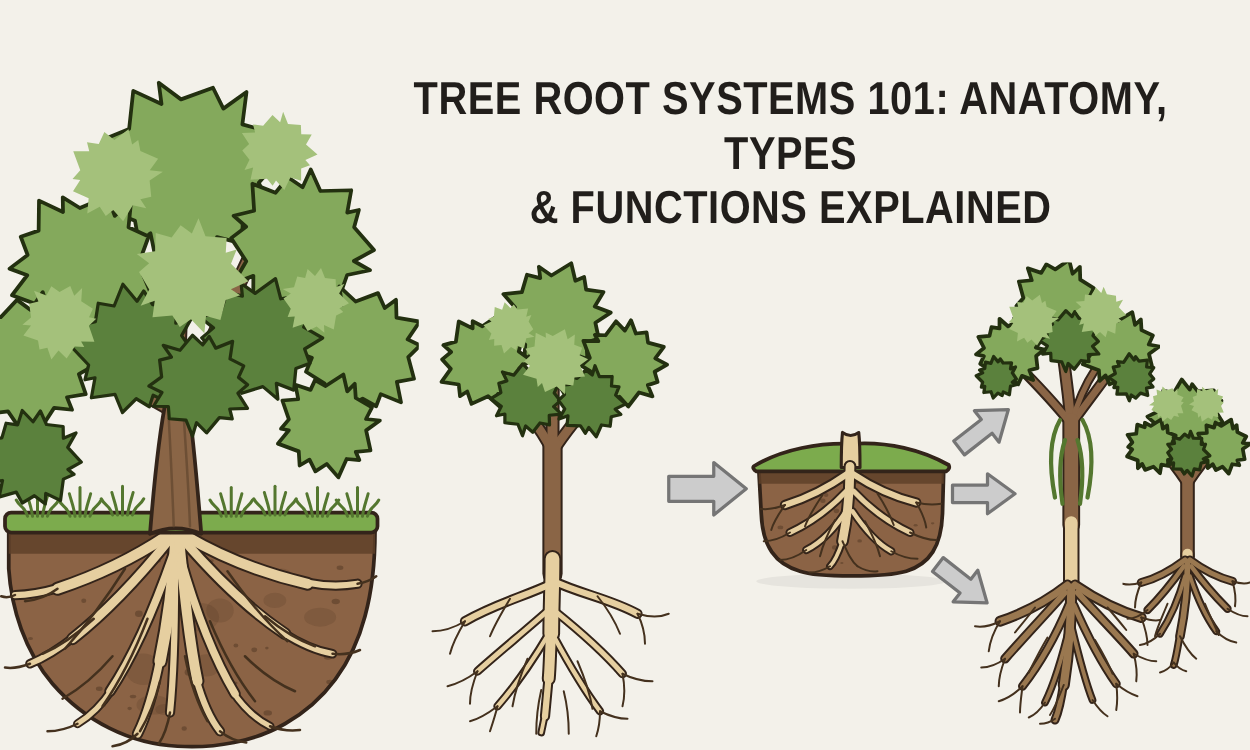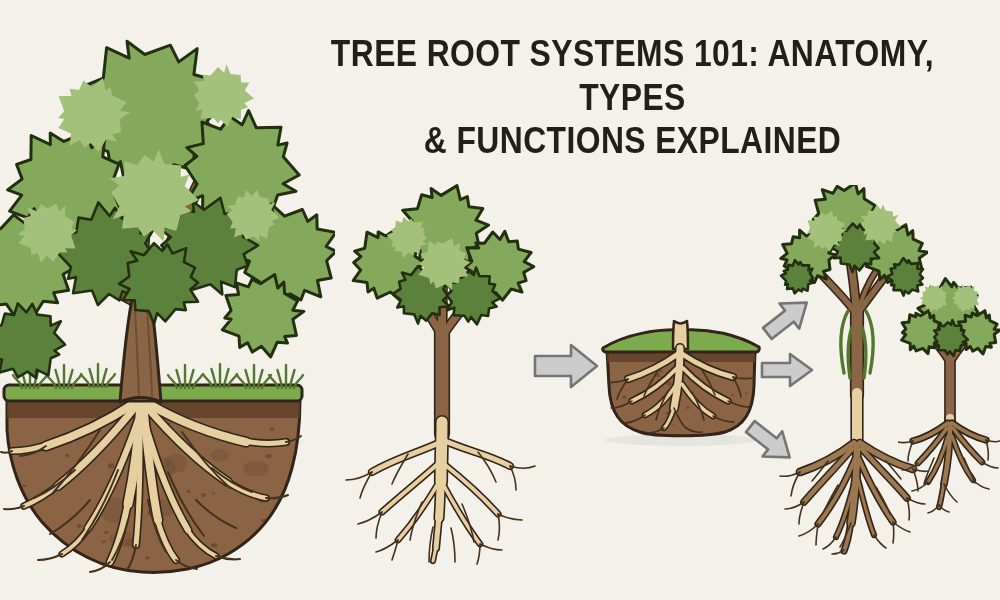--- a/index.html
+++ b/index.html
@@ -1,21 +1,21 @@
 <!DOCTYPE html>
 <html style="--bg: #f3f1ea; --title: #211e1b; --line: #33241a; --canopy_line: #233010; --canopy_mid: #84a95c; --canopy_dark: #5b813d; --canopy_light: #a4c17b; --trunk: #8a6546; --root_tan: #e6cfa0; --root_brown: #9a7850; --root_line: #44311e; --soil: #8b6345; --soil_dark: #5f4129; --grass: #7cab4d; --blade: #54772f; --arrow_fill: #cccccc; --arrow_line: #757575; --speckle: rgba(56,36,20,0.35);"><head>
 <meta charset="utf-8">
 <style>
   html,body{margin:0;padding:0;}
   body{
     width:1000px;height:600px;overflow:hidden;position:relative;
     background:var(--bg,#f3f1ea);
     font-family:"Liberation Sans","DejaVu Sans",sans-serif;
   }
-  .stage{position:absolute;inset:0;width:1000px;height:452px;}
+  .stage{position:absolute;inset:0;width:1000px;height:452px;margin-top:25px;}
   .fig{position:absolute;}
   
   .title{
     position:absolute;left:240px;top:32px;width:785px;
     text-align:center;color:var(--title,#211e1b);
     font-weight:800;font-size:37px;line-height:1.18;letter-spacing:.5px;
     transform:scaleX(.86);transform-origin:50% 0;
   }
   
   path.bm{fill:var(--canopy_mid);stroke:var(--canopy_line);stroke-width:3;stroke-linejoin:round;}

